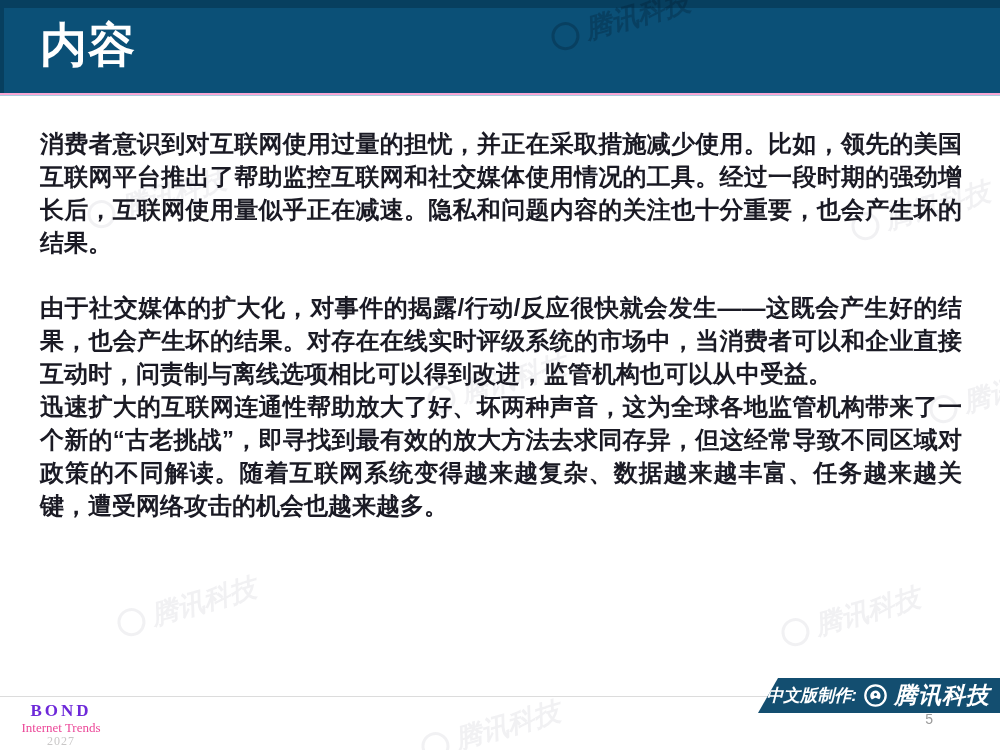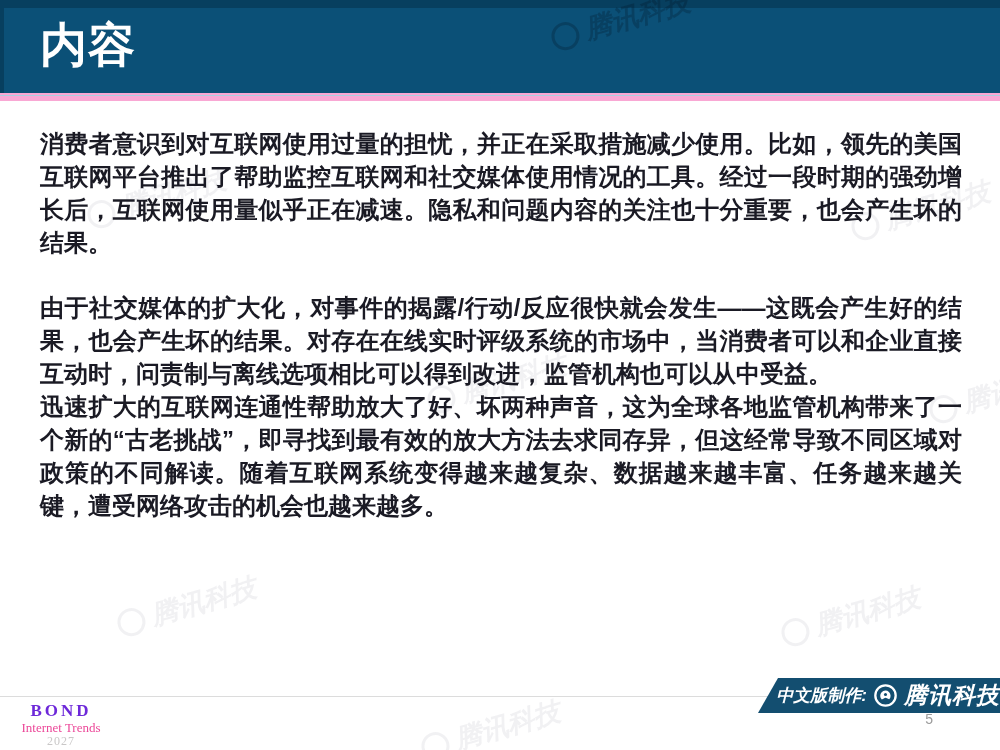--- a/index.html
+++ b/index.html
@@ -6,21 +6,21 @@
   body{
     width:1000px;height:750px;position:relative;overflow:hidden;
     background:#ffffff;
     font-family:"Liberation Sans","DejaVu Sans",sans-serif;
   }
   
   .header{
     position:absolute;left:0;top:0;width:1000px;height:93px;
     background:#0b5077;
     box-shadow:inset 4px 8px 0 rgba(0,20,35,0.28);
-    border-bottom:8px solid #f9a8d4;
+    border-bottom:2px solid #f9a8d4;
   }
   .header:after{
     content:"";position:absolute;left:0;bottom:-3px;width:100%;height:1px;
     background:#aacfe0;
   }
   .page-title{
     position:absolute;left:40px;top:21px;
     color:#ffffff;font-size:47px;font-weight:bold;line-height:1;
     letter-spacing:1px;
   }
@@ -59,21 +59,21 @@
     color:#bdbbbb;line-height:1.15;
   }
   .bond .bond-name{font-size:17px;letter-spacing:3px;font-weight:bold;color:#6d28d9;}
   .bond .bond-sub{font-size:13px;color:#ec4899;}
   .bond .bond-year{font-size:12px;color:#c9c7c7;letter-spacing:1px;}
   .credit-bar{
     position:absolute;right:0;top:678px;width:242px;height:35px;
     background:#134e70;
     clip-path:polygon(20px 0,100% 0,100% 100%,0 100%);
     display:flex;align-items:center;justify-content:flex-end;
-    gap:6px;box-sizing:border-box;
+    gap:6px;padding-right:10px;box-sizing:border-box;
     color:#ffffff;font-style:italic;
   }
   .credit-label{font-size:17px;font-weight:600;}
   .credit-logo{width:25px;height:25px;flex:0 0 auto;}
   .credit-producer{font-size:23px;font-weight:bold;letter-spacing:1px;}
   .page-number{
     position:absolute;right:67px;top:711px;
     color:#9a9a9a;font-size:14px;
   }
 </style>

